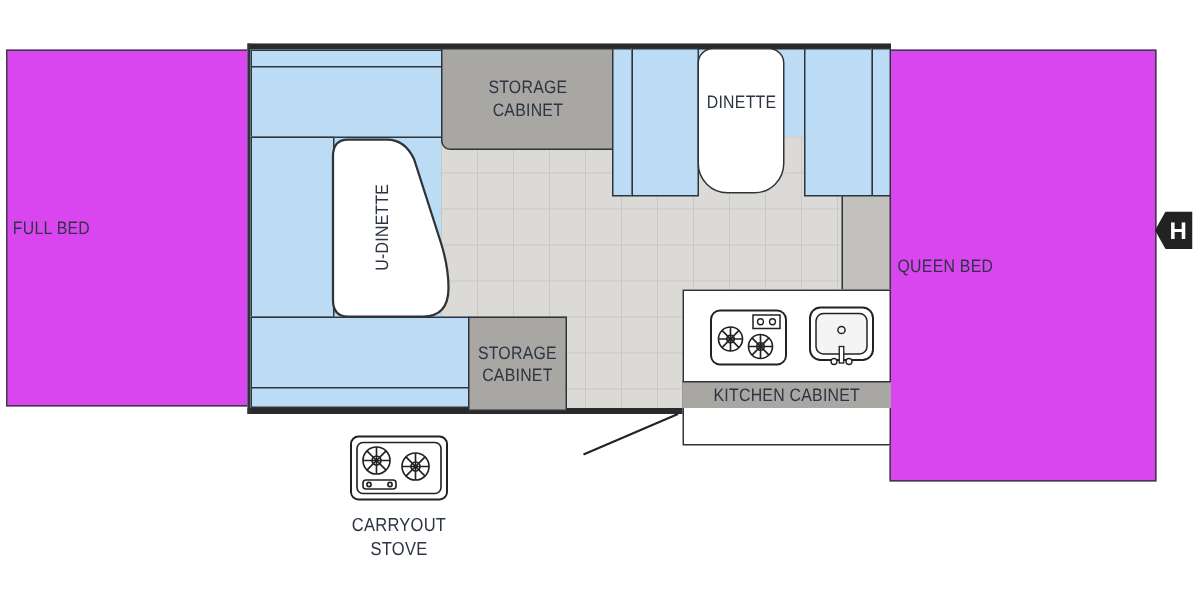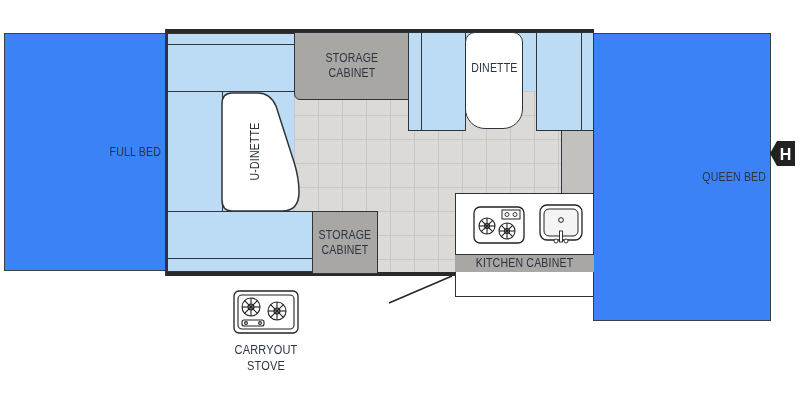--- a/index.html
+++ b/index.html
@@ -1,19 +1,19 @@
 <!DOCTYPE html>
 <html><head>
 <meta charset="utf-8">
 <style>
   html, body { margin:0; padding:0; background:#ffffff; }
   body { width:800px; height:400px; position:relative; overflow:hidden;
          font-family:"Liberation Sans", "DejaVu Sans", sans-serif; }
   .abs { position:absolute; box-sizing:border-box; }
-  .bed { background:#3b82f6; border:1.5px solid #3a3f45; display:flex; align-items:center; justify-content:flex-end; }
+  .bed { background:#d946ef; border:1.5px solid #3a3f45; display:flex; align-items:center; justify-content:flex-start; }
   .lbl { color:#2b3440; font-size:12px; letter-spacing:0.2px; text-align:center; line-height:1.25; font-stretch:condensed; transform:scaleX(0.88); }
   .cushion { background:#bcdcf6; border:1.2px solid #2f343a; }
   .cab { background:#a8a7a4; border:1.5px solid #2f343a; display:flex; align-items:center; justify-content:center; }
   .cab-light { background:#c2c1be; border:1.5px solid #2f343a; }
   .floor {
     background-color:#dcdad7;
     background-image:
       linear-gradient(#c9c7c3 1px, transparent 1px),
       linear-gradient(90deg, #c9c7c3 1px, transparent 1px);
     background-size:24px 24px;

